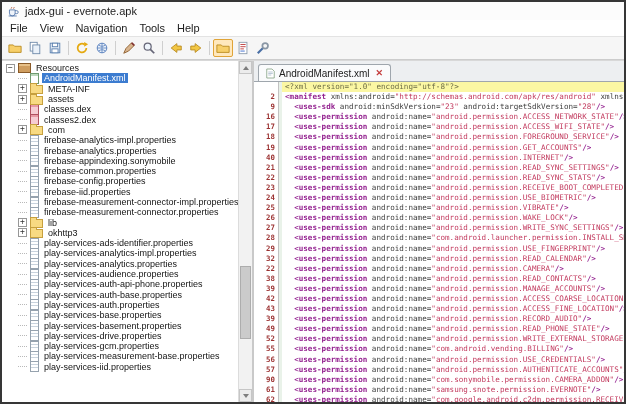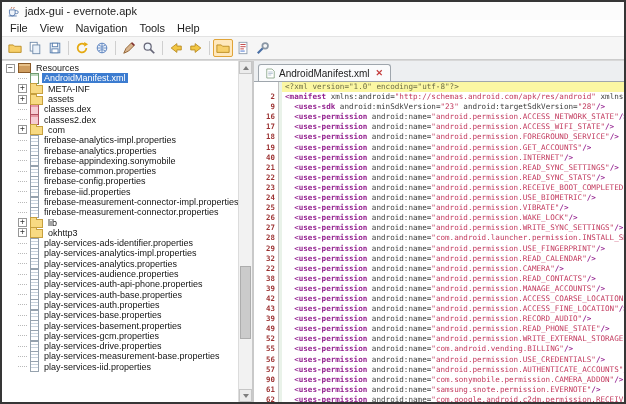--- a/index.html
+++ b/index.html
@@ -322,27 +322,27 @@
           <div class="trow">
             <span class="sp" style="width: 14px;"></span>
             <span class="conn"></span>
             <span class="ti ti-props"></span>
             <span class="lbl">play-services-basement.properties</span>
           </div>
           <div class="trow">
             <span class="sp" style="width: 14px;"></span>
             <span class="conn"></span>
             <span class="ti ti-props"></span>
+            <span class="lbl">play-services-drive.properties</span>
+          </div>
+          <div class="trow">
+            <span class="sp" style="width: 14px;"></span>
+            <span class="conn"></span>
+            <span class="ti ti-props"></span>
             <span class="lbl">play-services-gcm.properties</span>
-          </div>
-          <div class="trow">
-            <span class="sp" style="width: 14px;"></span>
-            <span class="conn"></span>
-            <span class="ti ti-props"></span>
-            <span class="lbl">play-services-drive.properties</span>
           </div>
           <div class="trow">
             <span class="sp" style="width: 14px;"></span>
             <span class="conn"></span>
             <span class="ti ti-props"></span>
             <span class="lbl">play-services-measurement-base.properties</span>
           </div>
           <div class="trow">
             <span class="sp" style="width: 14px;"></span>
             <span class="conn"></span>

